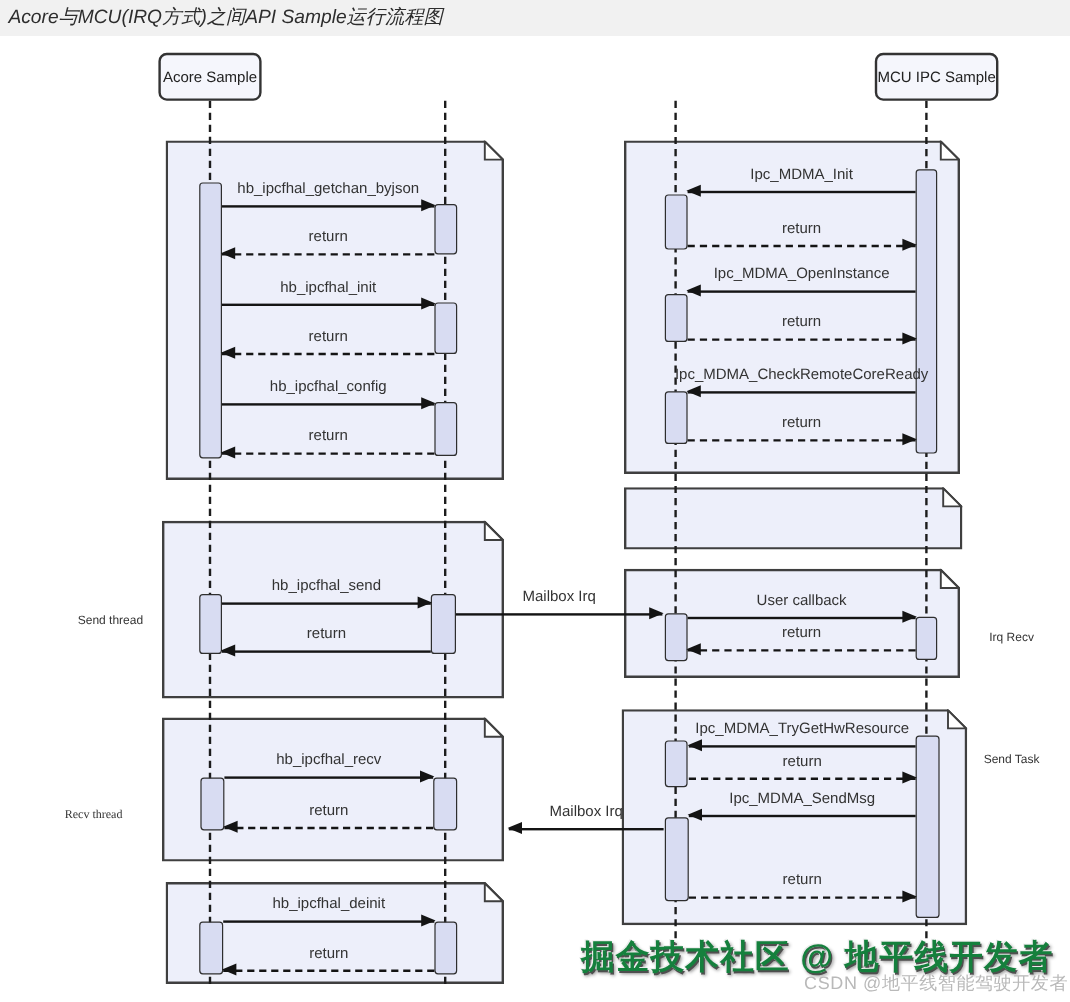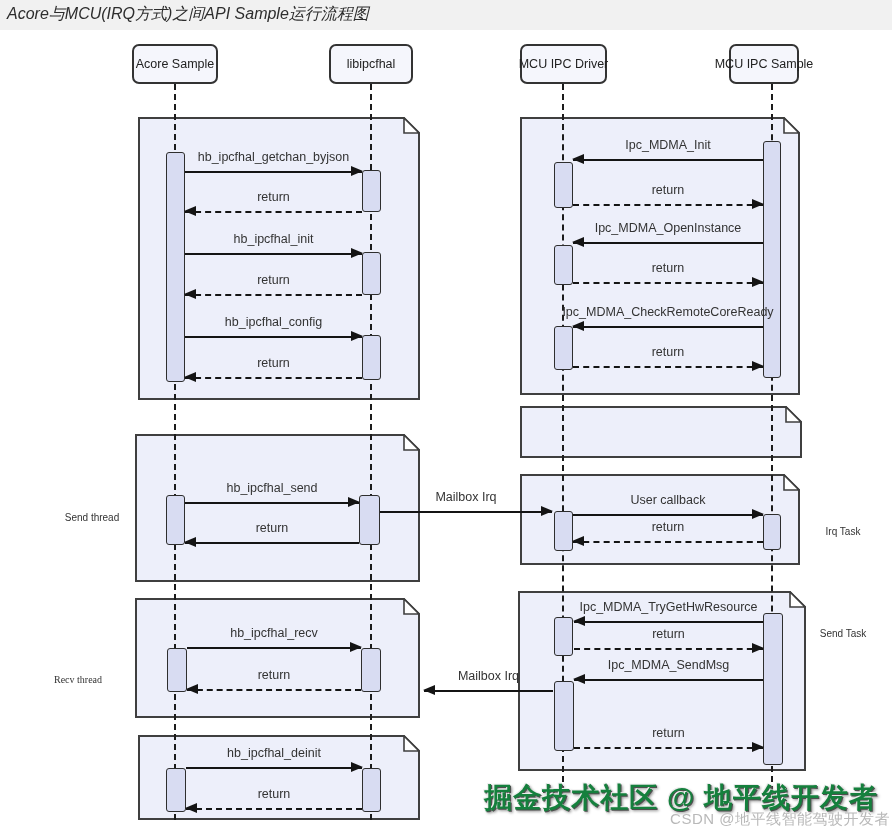--- a/index.html
+++ b/index.html
@@ -70,23 +70,21 @@
     </svg>
     <svg width="282" height="85" class="frame" style="left: 138px; top: 735px;">
       <polygon points="1,1 266,1 281,16 281,84 1,84" fill="#edeffa" stroke="#3f3f3f" stroke-width="2"></polygon>
       <polygon points="266,1 266,16 281,16" fill="#ffffff" stroke="#3f3f3f" stroke-width="1.6"></polygon>
     </svg>
     <div class="lifeline" style="position: absolute; left: 174px; top: 84px; width: 0px; height: 736px;"></div>
     <div class="lifeline" style="position: absolute; left: 370px; top: 84px; width: 0px; height: 736px;"></div>
     <div class="lifeline" style="position: absolute; left: 562px; top: 84px; width: 0px; height: 708px;"></div>
     <div class="lifeline" style="position: absolute; left: 771px; top: 84px; width: 0px; height: 708px;"></div>
     <div class="pbox" style="position: absolute; left: 132px; top: 44px; width: 86px; height: 40px;">Acore Sample</div>
-    <div class="pbox" style="position: absolute; left: 329px; top: 44px; width: 84px; height: 40px;">libipcfhal</div>
-    <div class="pbox" style="position: absolute; left: 520px; top: 44px; width: 87px; height: 40px;">MCU IPC Driver</div>
-    <div class="pbox" style="position: absolute; left: 729px; top: 44px; width: 70px; height: 40px;">MCU IPC Sample</div>
+    <div class="pbox" style="position: absolute; left: 729px; top: 44px; width: 103px; height: 40px;">MCU IPC Sample</div>
     <div class="bar" style="position: absolute; left: 166px; top: 152px; width: 19px; height: 230px;"></div>
     <div class="bar" style="position: absolute; left: 362px; top: 170px; width: 19px; height: 42px;"></div>
     <div class="bar" style="position: absolute; left: 362px; top: 252px; width: 19px; height: 43px;"></div>
     <div class="bar" style="position: absolute; left: 362px; top: 335px; width: 19px; height: 45px;"></div>
     <div class="bar" style="position: absolute; left: 554px; top: 162px; width: 19px; height: 46px;"></div>
     <div class="bar" style="position: absolute; left: 554px; top: 245px; width: 19px; height: 40px;"></div>
     <div class="bar" style="position: absolute; left: 554px; top: 326px; width: 19px; height: 44px;"></div>
     <div class="bar" style="position: absolute; left: 763px; top: 141px; width: 18px; height: 237px;"></div>
     <div class="bar" style="position: absolute; left: 166px; top: 495px; width: 19px; height: 50px;"></div>
     <div class="bar" style="position: absolute; left: 359px; top: 495px; width: 21px; height: 50px;"></div>
@@ -223,19 +221,19 @@
       <div class="mline solid"></div>
       <div class="ahead right"></div>
       <div class="mtext">hb_ipcfhal_deinit</div>
     </div>
     <div class="msg" style="position: absolute; left: 186px; top: 809px; width: 176px; height: 0px;">
       <div class="mline dashed"></div>
       <div class="ahead left"></div>
       <div class="mtext">return</div>
     </div>
     <div class="dlabel" style="position: absolute; left: 92px; top: 512px;">Send thread</div>
-    <div class="dlabel" style="position: absolute; left: 843px; top: 526px;">Irq Task</div>
+    <div class="dlabel" style="position: absolute; left: 843px; top: 526px;">Irq Recv</div>
     <div class="dlabel" style="position: absolute; left: 78px; top: 674px; font-family: Liberation Serif, serif;">Recv thread</div>
     <div class="dlabel" style="position: absolute; left: 843px; top: 628px;">Send Task</div>
   </div>
 
 <div class="wm1">掘金技术社区 @ 地平线开发者</div>
 <div class="wm2">CSDN @地平线智能驾驶开发者</div>
 
 </body></html>

